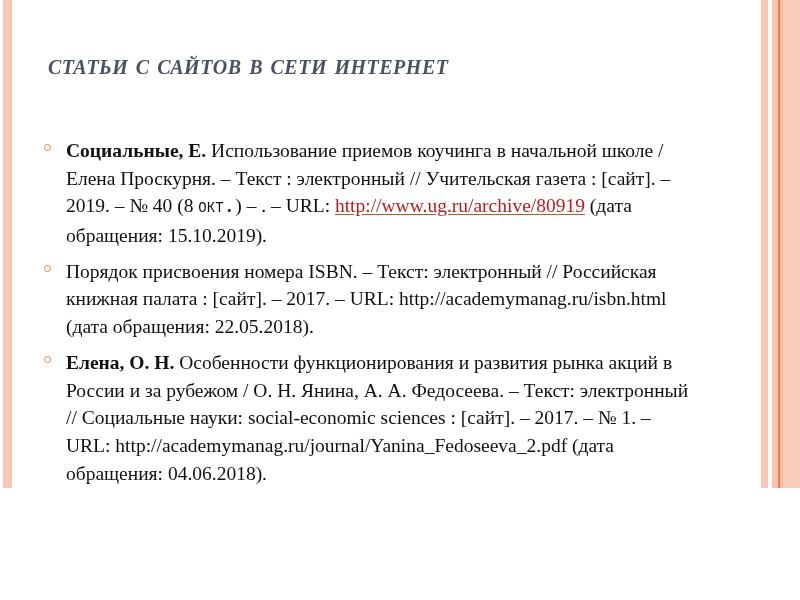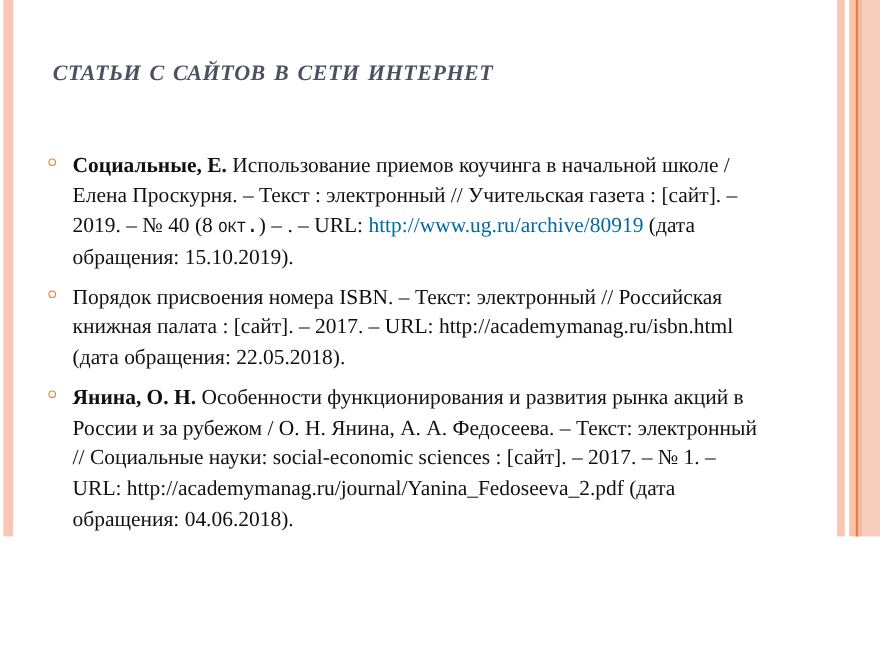--- a/index.html
+++ b/index.html
@@ -92,21 +92,22 @@
     width: 7px;
     height: 7px;
     border: 1.6px solid #e8813a;
     border-radius: 50%;
     box-sizing: border-box;
   }
 
   .lead { font-weight: bold; }
 
   .link {
-    color: #0369a1;
+    color: #b91c1c;
+    text-decoration: underline;
     text-decoration-color: #c0561b;
     text-underline-offset: 2px;
     cursor: pointer;
   }
   .plain-url { color: #101010; }
 
   .sc { font-variant: small-caps; text-transform: lowercase; font-family: Liberation Mono, monospace; }
 
   
   #orange-circle {
@@ -139,20 +140,20 @@
       <span class="lead">Социальные, Е.</span><span> Использование приемов коучинга в начальной школе / Елена Проскурня. – Текст : электронный // Учительская газета : [сайт]. – 2019. – № 40 (8 </span><span class="sc">окт.</span><span>)  –  . – URL: </span><a class="link">http://www.ug.ru/archive/80919</a><span> (дата обращения: 15.10.2019).</span>
     </li>
 
     <li class="bullet-item">
       <span class="bullet-marker"></span>
       <span> Порядок присвоения номера ISBN. – Текст: электронный  // Российская книжная палата : [сайт]. – 2017. – URL: </span><span class="plain-url">http://academymanag.ru/isbn.html</span><span> (дата обращения: 22.05.2018).</span>
     </li>
 
     <li class="bullet-item">
       <span class="bullet-marker"></span>
-      <span class="lead">Янина, О. Н.</span><span> Особенности функционирования и развития рынка акций в России и за рубежом / О. Н. Янина, А. А. Федосеева. – Текст: электронный  // Социальные науки: social-economic sciences : [сайт]. – 2017. – № 1. – URL: </span><span class="plain-url">http://academymanag.ru/journal/Yanina_Fedoseeva_2.pdf</span><span> (дата обращения: 04.06.2018).</span>
+      <span class="lead">Елена, О. Н.</span><span> Особенности функционирования и развития рынка акций в России и за рубежом / О. Н. Янина, А. А. Федосеева. – Текст: электронный  // Социальные науки: social-economic sciences : [сайт]. – 2017. – № 1. – URL: </span><span class="plain-url">http://academymanag.ru/journal/Yanina_Fedoseeva_2.pdf</span><span> (дата обращения: 04.06.2018).</span>
     </li>
 
   </ul>
 
   <div id="orange-circle"></div>
 
 </div>
 
 </body></html>

